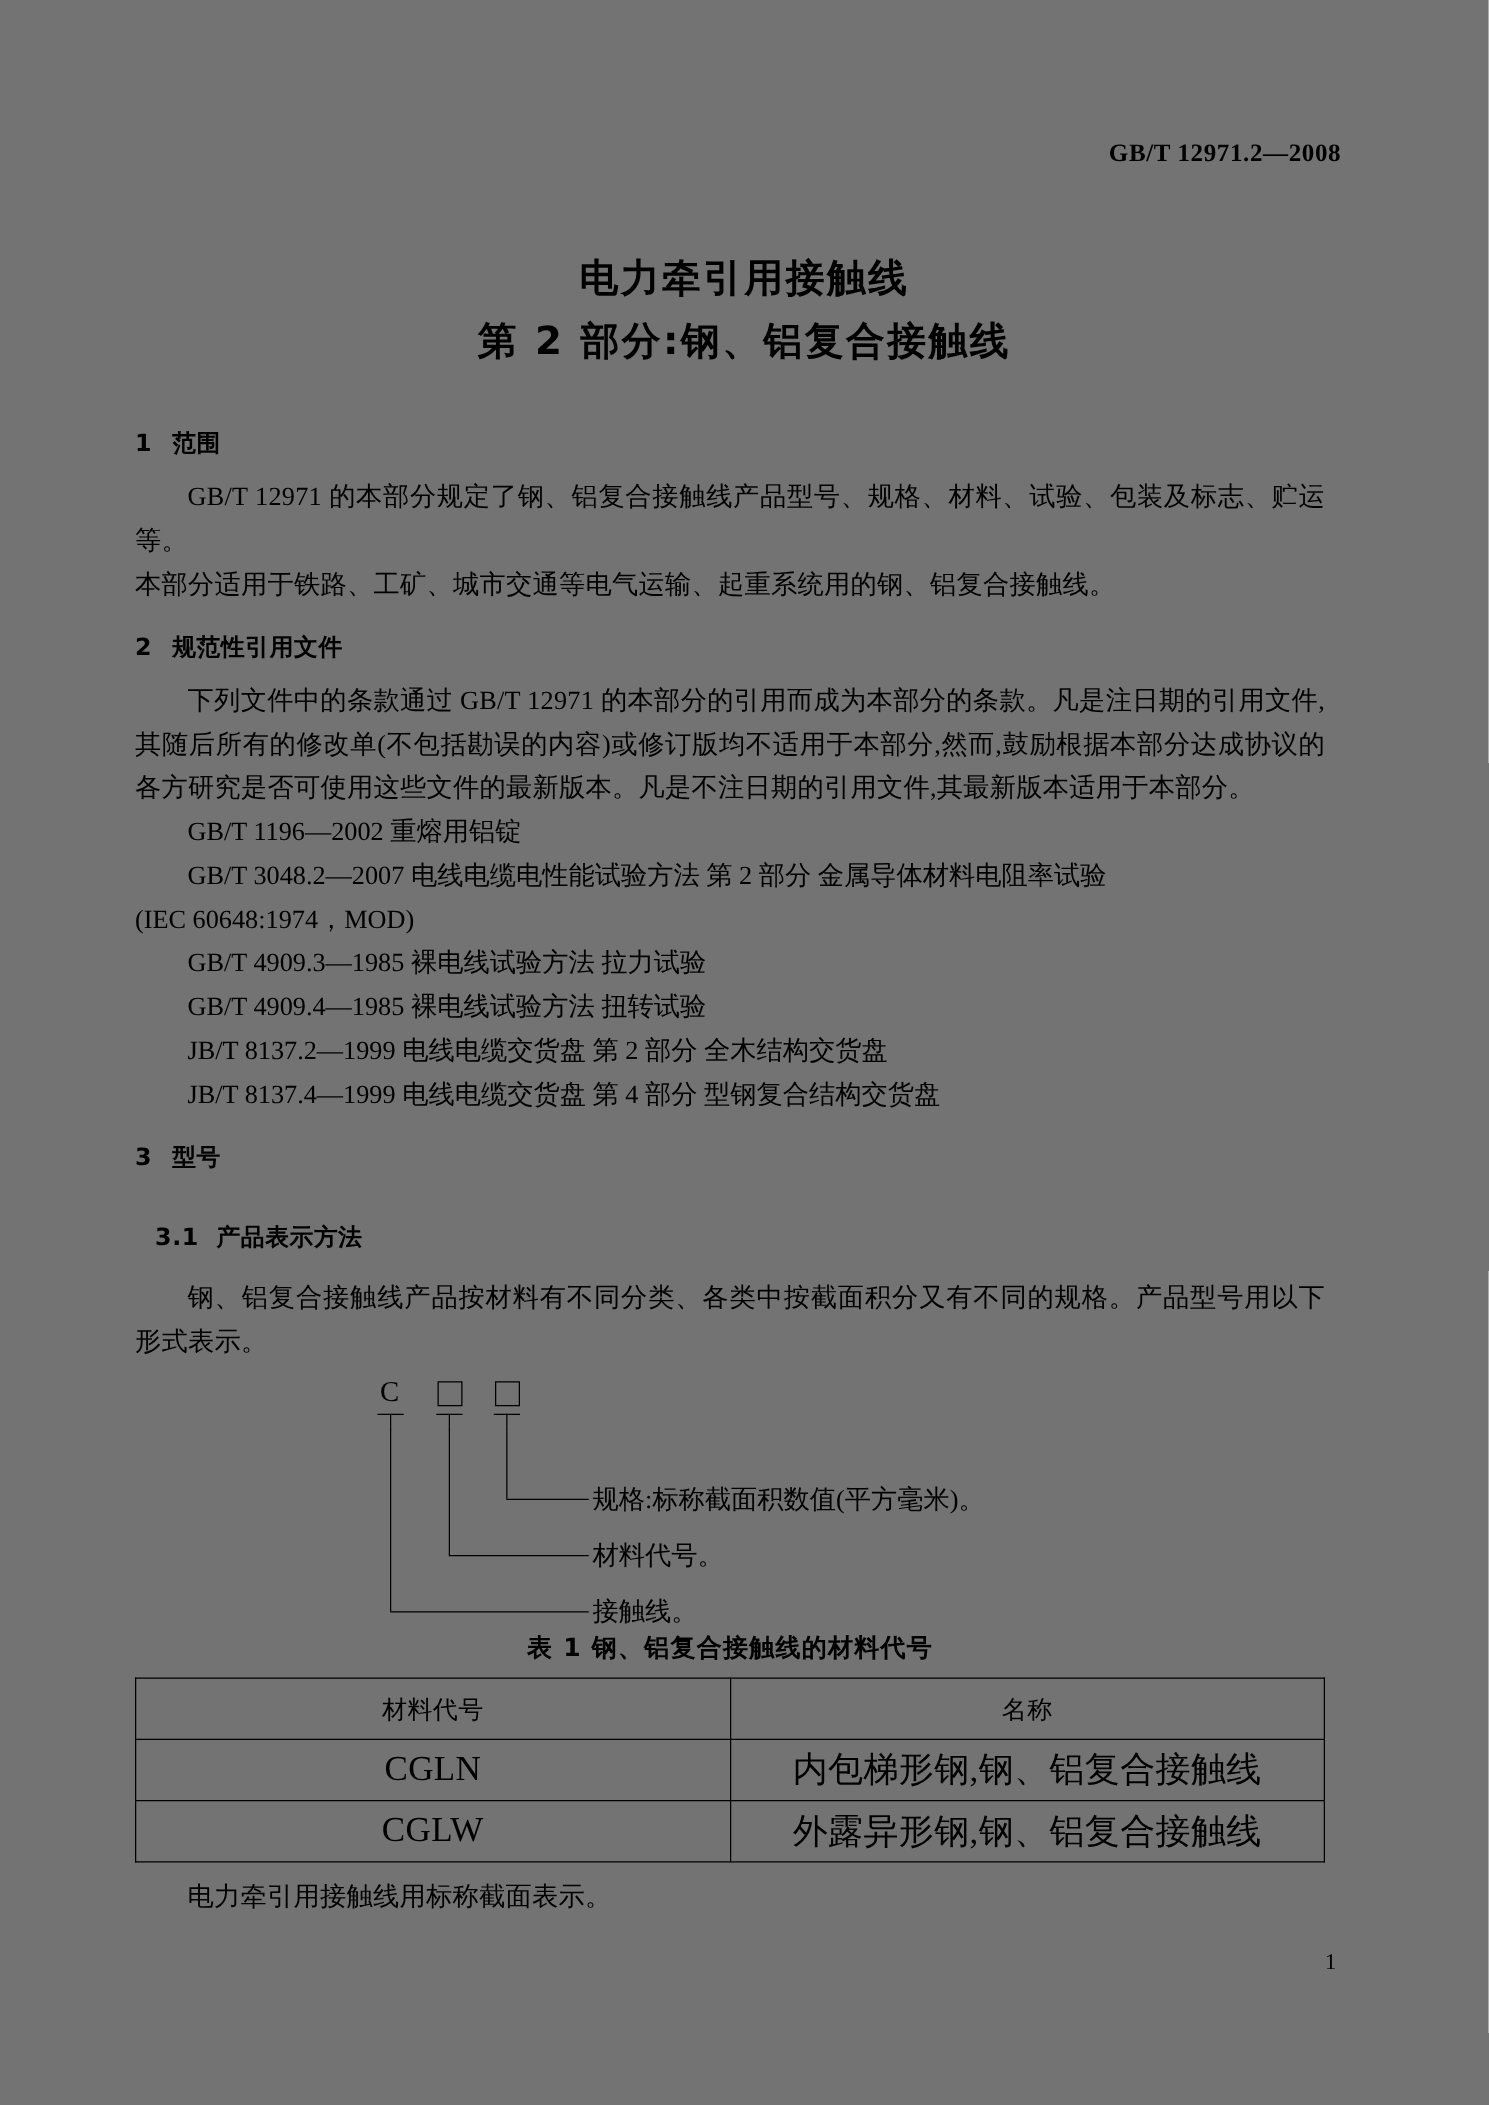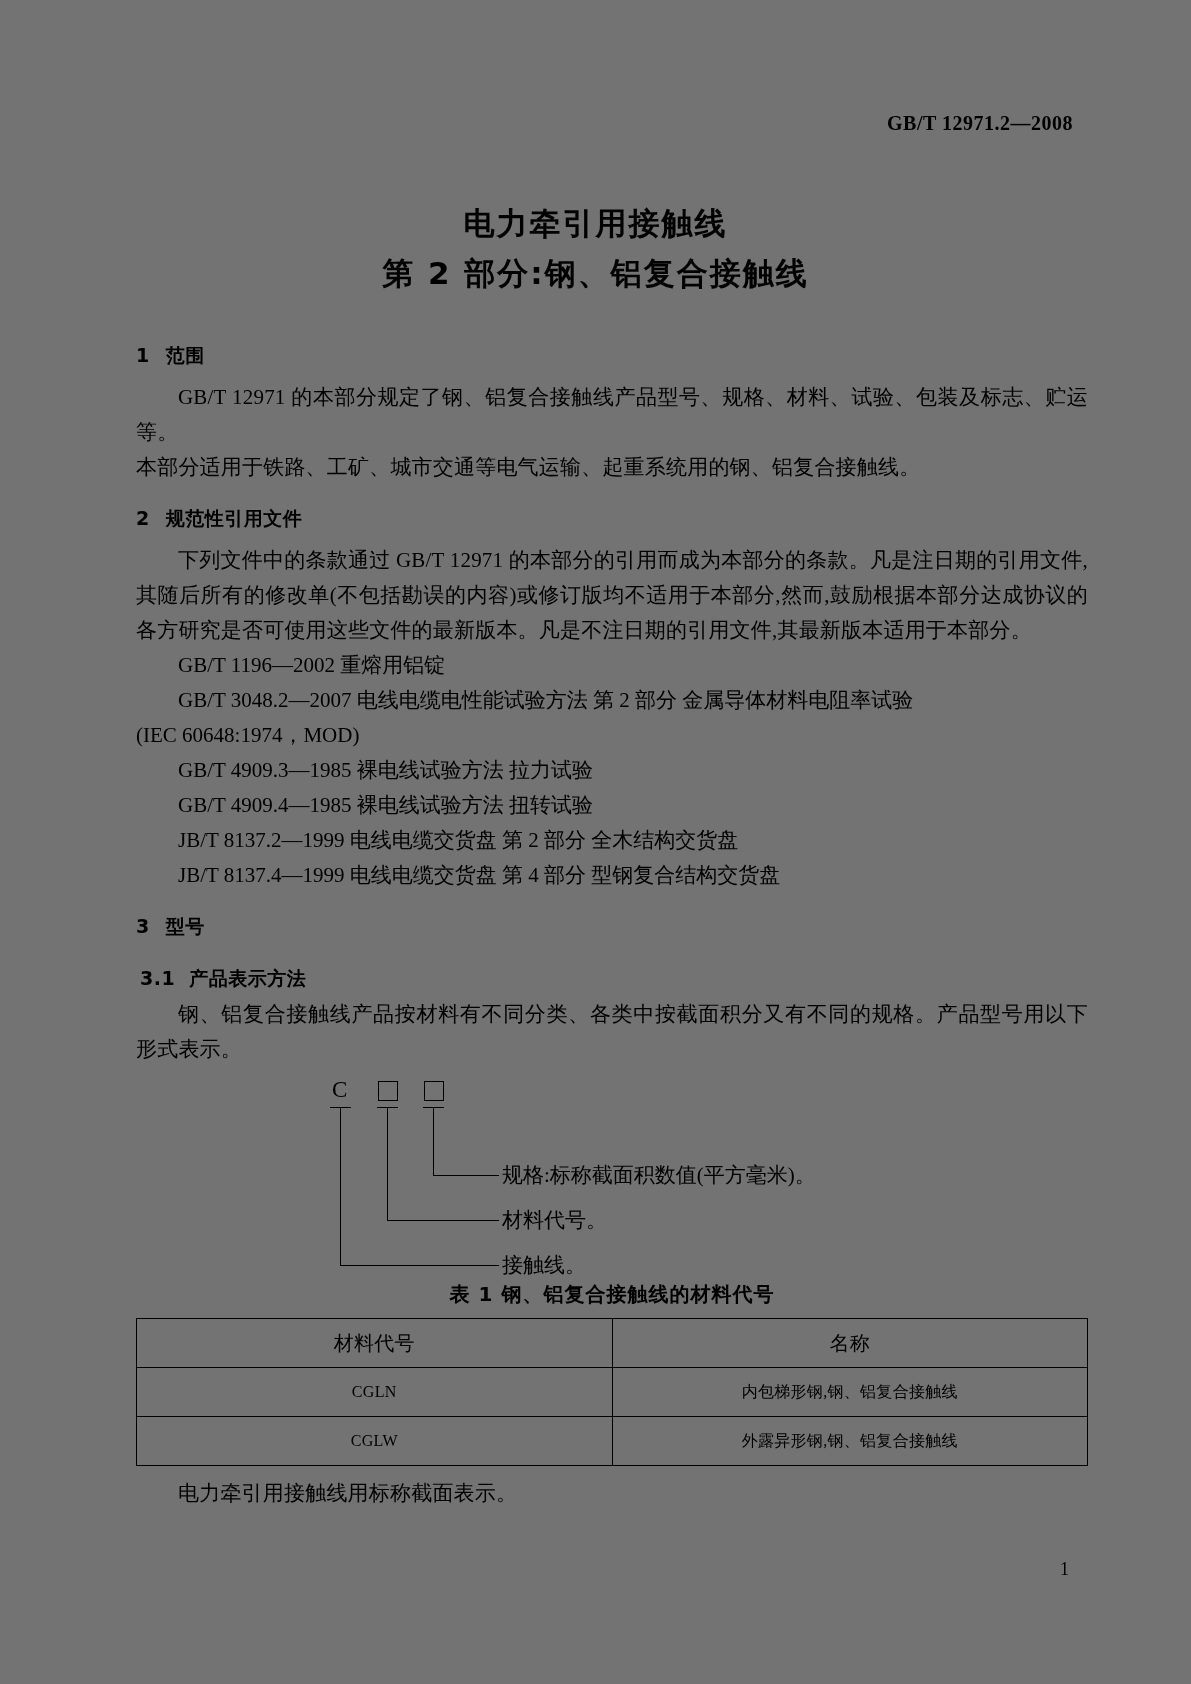--- a/index.html
+++ b/index.html
@@ -48,40 +48,40 @@
     font-weight: bold;
     font-size: 31px;
     letter-spacing: 2px;
     line-height: 50px;
   }
 
   
   .content {
     position: absolute;
     top: 340px;
-    left: 136px;
+    left: 108px;
     width: 952px;
   }
 
   h2.sec {
     font-family: "DejaVu Sans", "Liberation Sans", sans-serif;
     font-weight: bold;
     font-size: 19px;
     margin: 0;
     padding: 0;
     line-height: 30px;
     letter-spacing: 0.5px;
   }
   h2.sec .num { margin-right: 16px; }
 
   h3.subsec {
     font-family: "DejaVu Sans", "Liberation Sans", sans-serif;
     font-weight: bold;
     font-size: 19px;
-    margin: 4px;
+    margin: 16px;
     padding: 0;
     line-height: 30px;
     letter-spacing: 0.5px;
   }
   h3.subsec .num { margin-right: 14px; }
 
   p.para {
     margin: 0;
     font-size: 21px;
     line-height: 35px;
@@ -154,21 +154,21 @@
     margin: 16px 0 10px 0;
   }
   table.mat {
     border-collapse: collapse;
     width: 100%;
     table-layout: fixed;
   }
   table.mat td, table.mat th {
     border: 1.4px solid #000;
     text-align: center;
-    font-size: 16px;
+    font-size: 28px;
     font-weight: normal;
     height: 44px;
     padding: 2px 4px;
     letter-spacing: 0.3px;
   }
   table.mat th { font-size: 20px; }
 
   
   .page-number {
     position: absolute;

